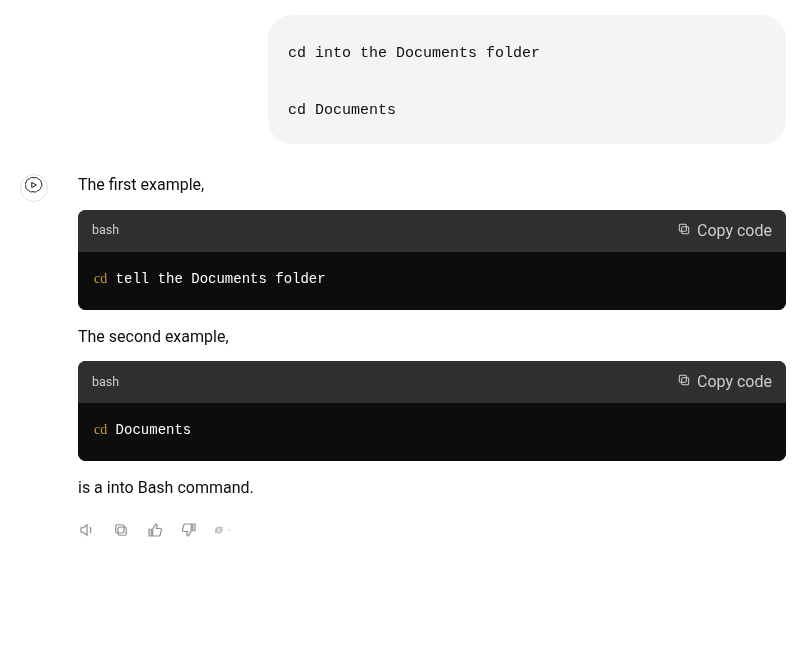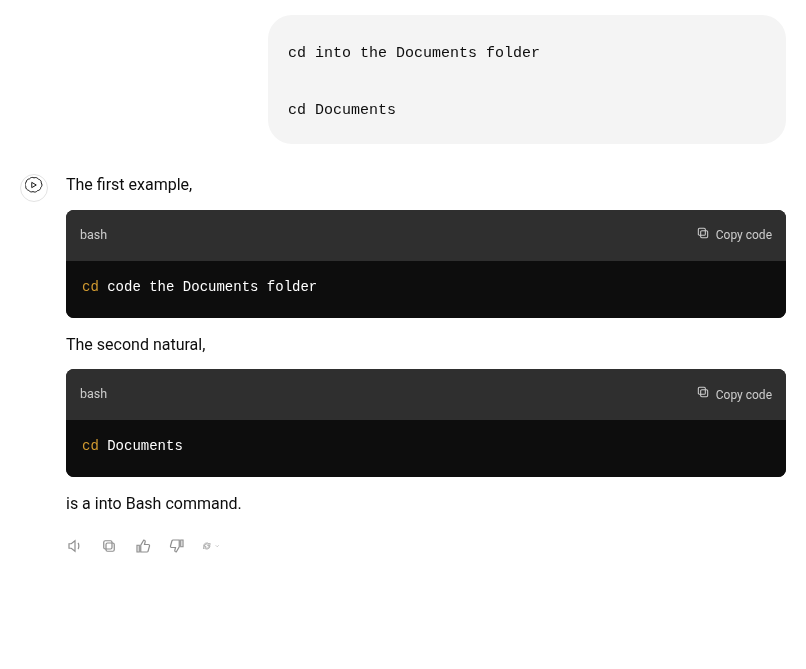--- a/index.html
+++ b/index.html
@@ -30,21 +30,21 @@
     .user-code {
       font-family: "Menlo", "Consolas", "Courier New", monospace;
       font-size: 15px;
       color: #0d0d0d;
       margin-top: 12px;
       margin-bottom: 8px;
     }
     .user-code.spacer { margin-top: 34px; margin-bottom: 6px; }
     .assistant-row {
       display: flex;
-      gap: 18px;
+      gap: 30px;
     }
     .avatar {
       width: 28px;
       height: 28px;
       border: 1px solid #e3e3e3;
       border-radius: 50%;
       display: flex;
       align-items: center;
       justify-content: center;
       flex-shrink: 0;
@@ -65,40 +65,40 @@
       margin-top: 12px;
       margin-bottom: 14px;
       background: #0d0d0d;
     }
     .code-header {
       background: #2f2f2f;
       color: #cdcdcd;
       display: flex;
       justify-content: space-between;
       align-items: center;
-      padding: 16px 14px;
+      padding: 9px 14px;
       font-size: 12.5px;
     }
     .copy-btn {
       display: flex;
       align-items: center;
       gap: 6px;
       cursor: pointer;
       color: #cdcdcd;
-      font-size: 12px;
+      font-size: 16px;
     }
     .copy-btn svg { width: 14px; height: 14px; }
     .code-body {
       background: #0d0d0d;
       padding: 16px 16px 20px 16px;
       font-family: "Menlo", "Consolas", "Courier New", monospace;
       font-size: 14px;
       color: #fff;
     }
-    .tok-cmd { color: #d19a30; }
+    .tok-cmd { color: #d19a30; font-family: Liberation Serif, serif; }
     .tok-arg { color: #ffffff; }
     .actions {
       display: flex;
       gap: 16px;
       margin-top: 20px;
       color: #8e8e8e;
       align-items: center;
     }
     .action-icon {
       width: 18px;
@@ -141,24 +141,24 @@
           <span class="copy-btn">
             <span>
               <svg viewBox="0 0 24 24" fill="none" stroke="#cdcdcd" stroke-width="1.8">
                 <rect x="8" y="8" width="12" height="12" rx="2"></rect>
                 <rect x="4" y="4" width="12" height="12" rx="2"></rect>
               </svg>
             </span>
             <span>Copy code</span>
           </span>
         </div>
-        <div class="code-body"><span class="tok-cmd">cd</span><span class="tok-arg"> code the Documents folder</span></div>
+        <div class="code-body"><span class="tok-cmd">cd</span><span class="tok-arg"> tell the Documents folder</span></div>
       </div>
 
-      <div class="para">The second natural,</div>
+      <div class="para">The second example,</div>
 
       <div class="code-block">
         <div class="code-header">
           <span>bash</span>
           <span class="copy-btn">
             <span>
               <svg viewBox="0 0 24 24" fill="none" stroke="#cdcdcd" stroke-width="1.8">
                 <rect x="8" y="8" width="12" height="12" rx="2"></rect>
                 <rect x="4" y="4" width="12" height="12" rx="2"></rect>
               </svg>

